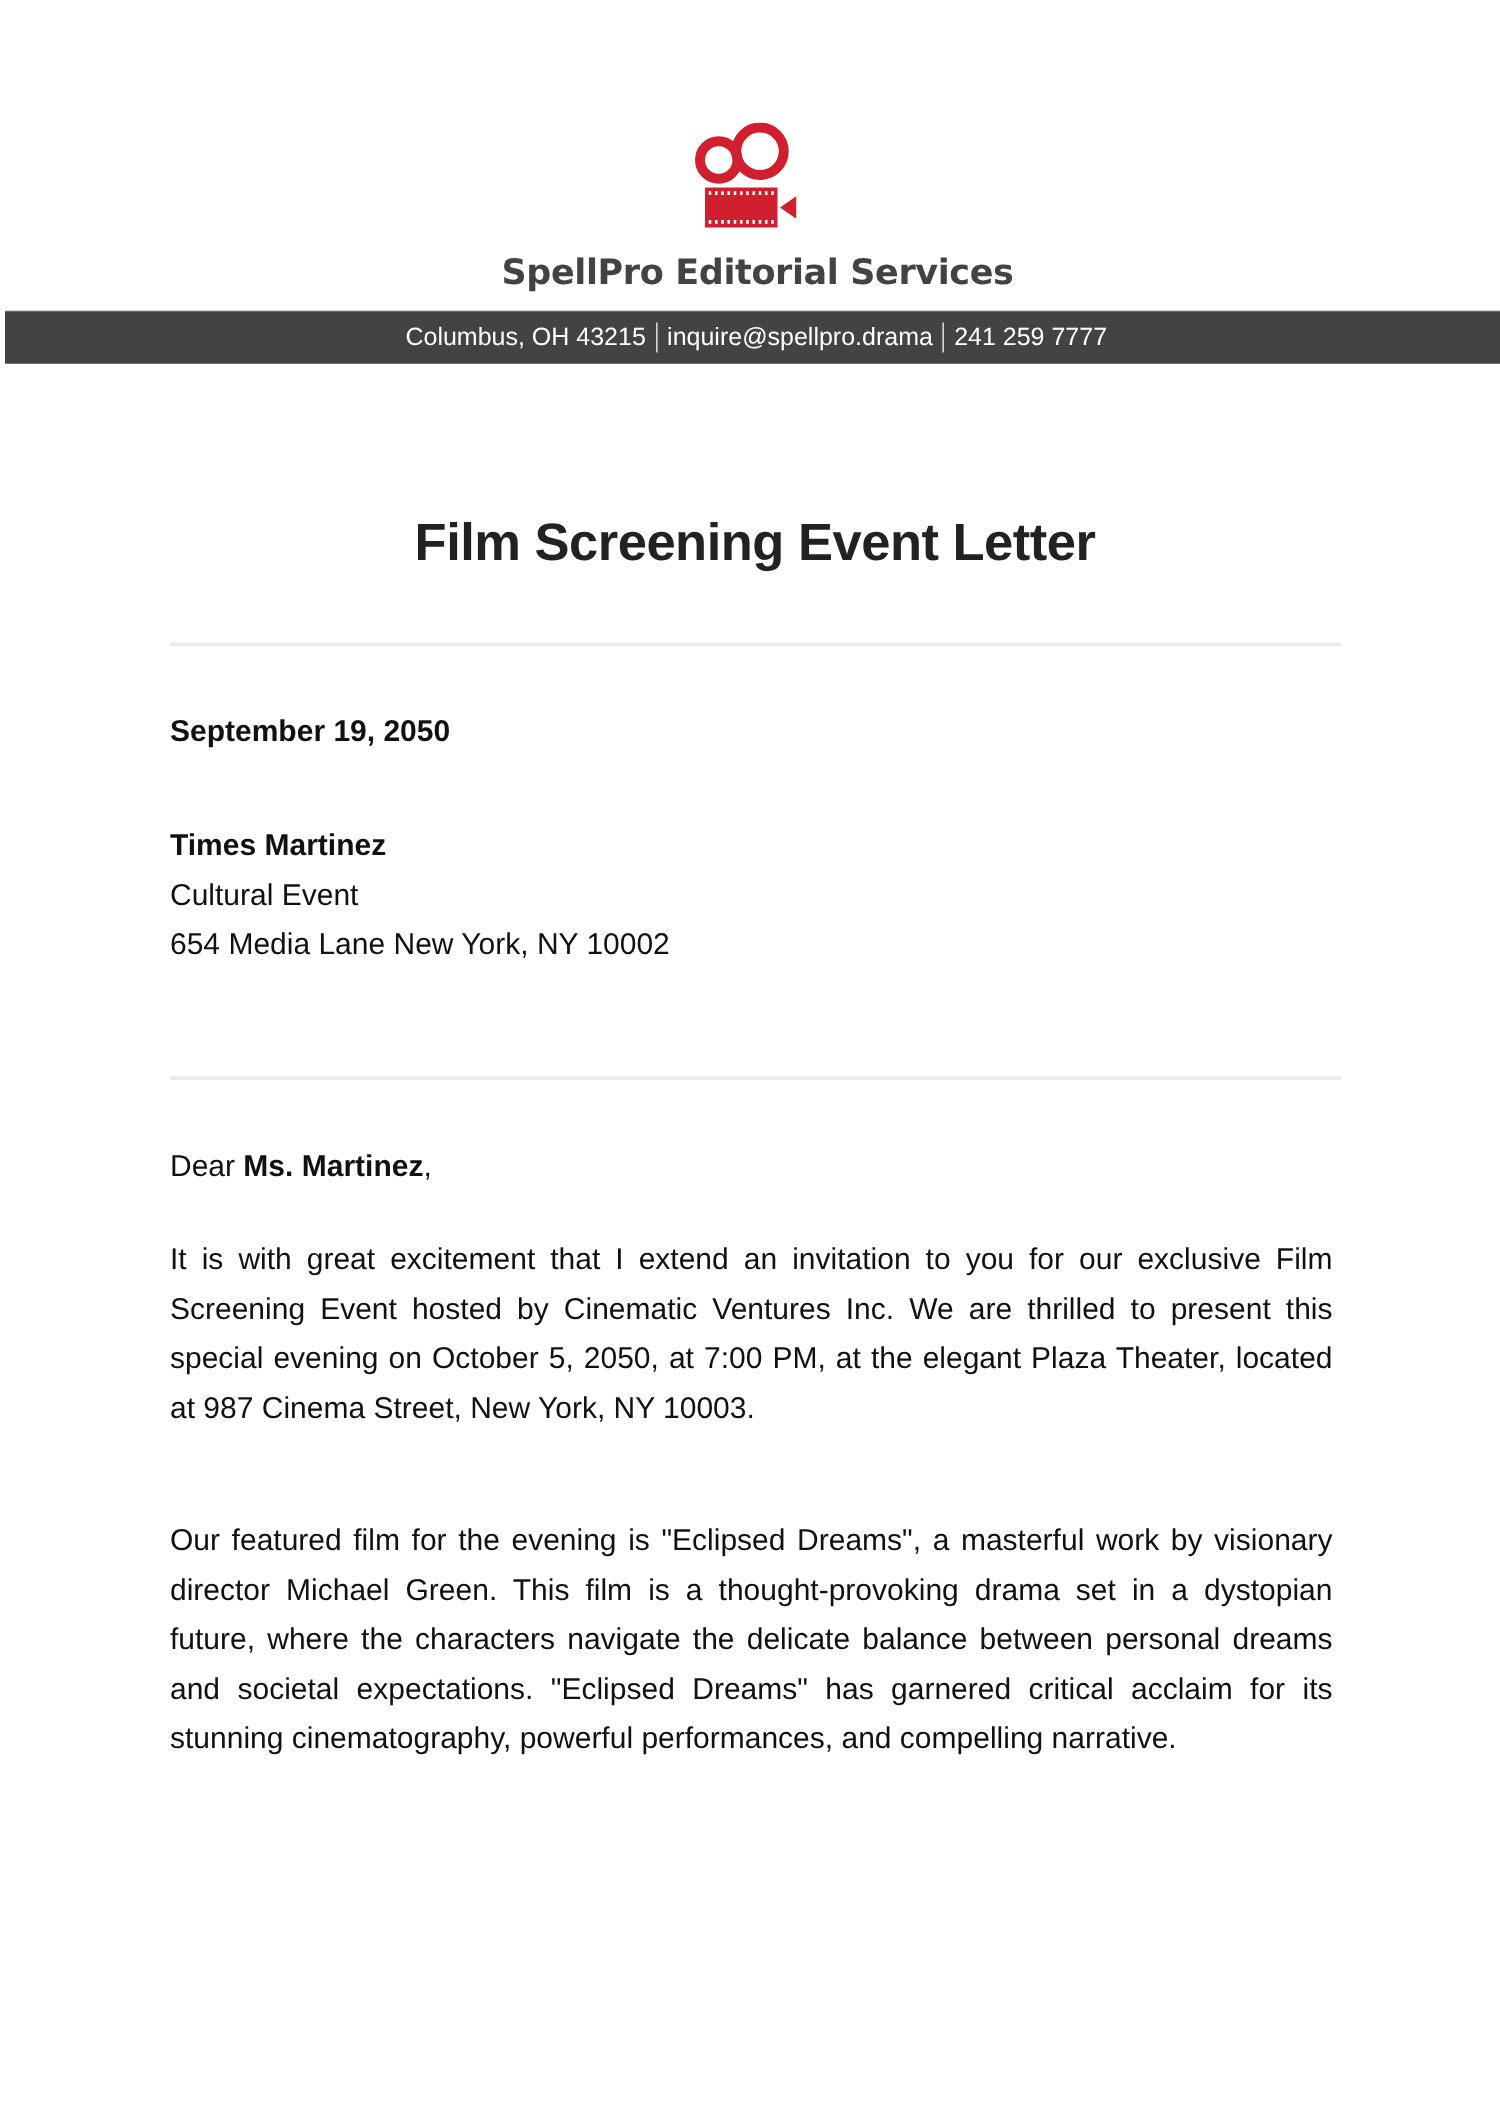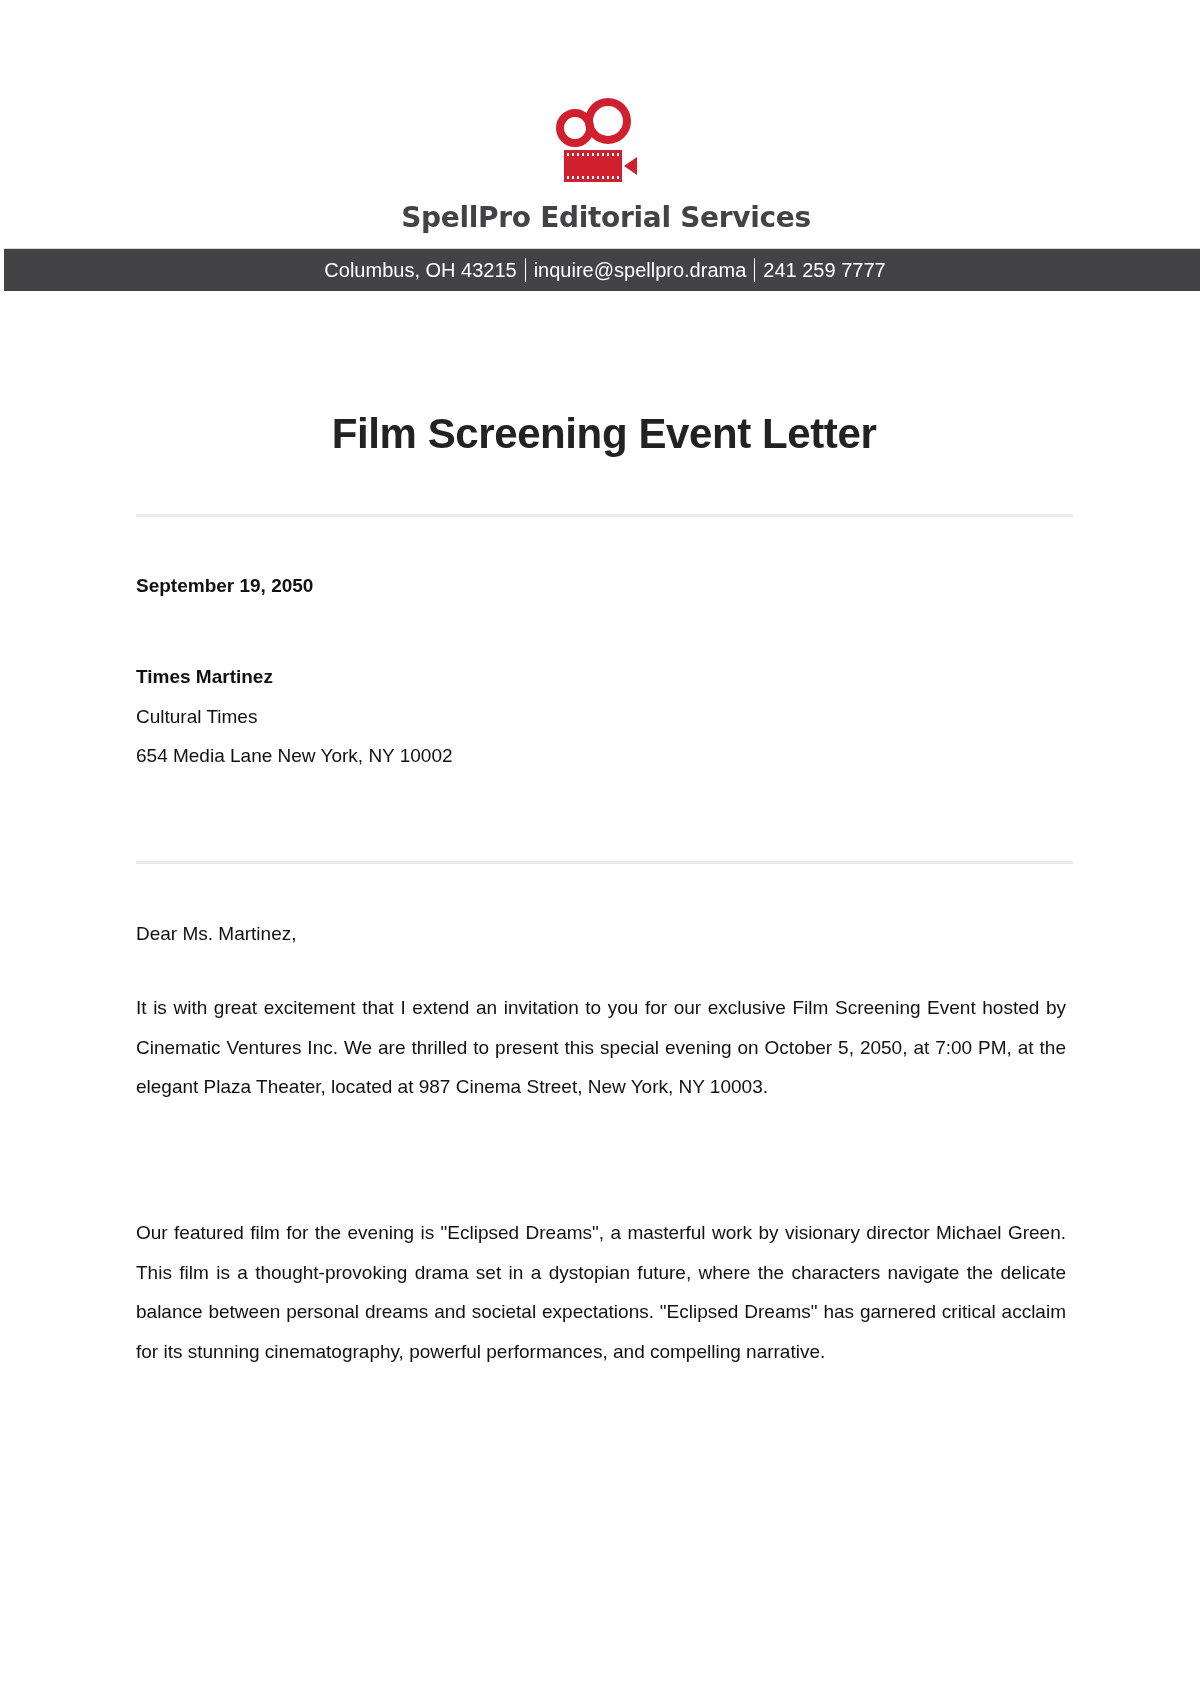--- a/index.html
+++ b/index.html
@@ -75,36 +75,36 @@
       width: 937px;
       height: 3px;
       background: #ebebeb;
     }
     .divider.d1 { top: 514px; }
     .divider.d2 { top: 861px; }
     .text-block {
       position: absolute;
       left: 136px;
       width: 930px;
-      font-size: 19px;
+      font-size: 24px;
       line-height: 39.5px;
       color: #111111;
     }
     .date {
       top: 566px;
       font-weight: bold;
     }
     .recipient {
       top: 657px;
     }
     .recipient .name { font-weight: bold; }
     .salutation {
       top: 914px;
     }
-    .salutation b { font-weight: normal; }
+    .salutation b { font-weight: bold; }
     .para {
       text-align: justify;
     }
     .p1 { top: 988px; }
     .p2 { top: 1213px; }
     .line { display: block; }
   </style>
 </head>
 <body>
 
@@ -157,21 +157,21 @@
 </div>
 
 <div class="doc-title">Film Screening Event Letter</div>
 
 <div class="divider d1"></div>
 
 <div class="text-block date">September 19, 2050</div>
 
 <div class="text-block recipient">
   <span class="line name">Times Martinez</span>
-  <span class="line">Cultural Times</span>
+  <span class="line">Cultural Event</span>
   <span class="line">654 Media Lane New York, NY 10002</span>
 </div>
 
 <div class="divider d2"></div>
 
 <div class="text-block salutation"><span>Dear </span><b>Ms. Martinez</b><span>,</span></div>
 
 <div class="text-block para p1">It is with great excitement that I extend an invitation to you for our exclusive Film Screening Event hosted by Cinematic Ventures Inc. We are thrilled to present this special evening on October 5, 2050, at 7:00 PM, at the elegant Plaza Theater, located at 987 Cinema Street, New York, NY 10003.</div>
 <div class="text-block para p2">Our featured film for the evening is "Eclipsed Dreams", a masterful work by visionary director Michael Green. This film is a thought-provoking drama set in a dystopian future, where the characters navigate the delicate balance between personal dreams and societal expectations. "Eclipsed Dreams" has garnered critical acclaim for its stunning cinematography, powerful performances, and compelling narrative.</div>
 

